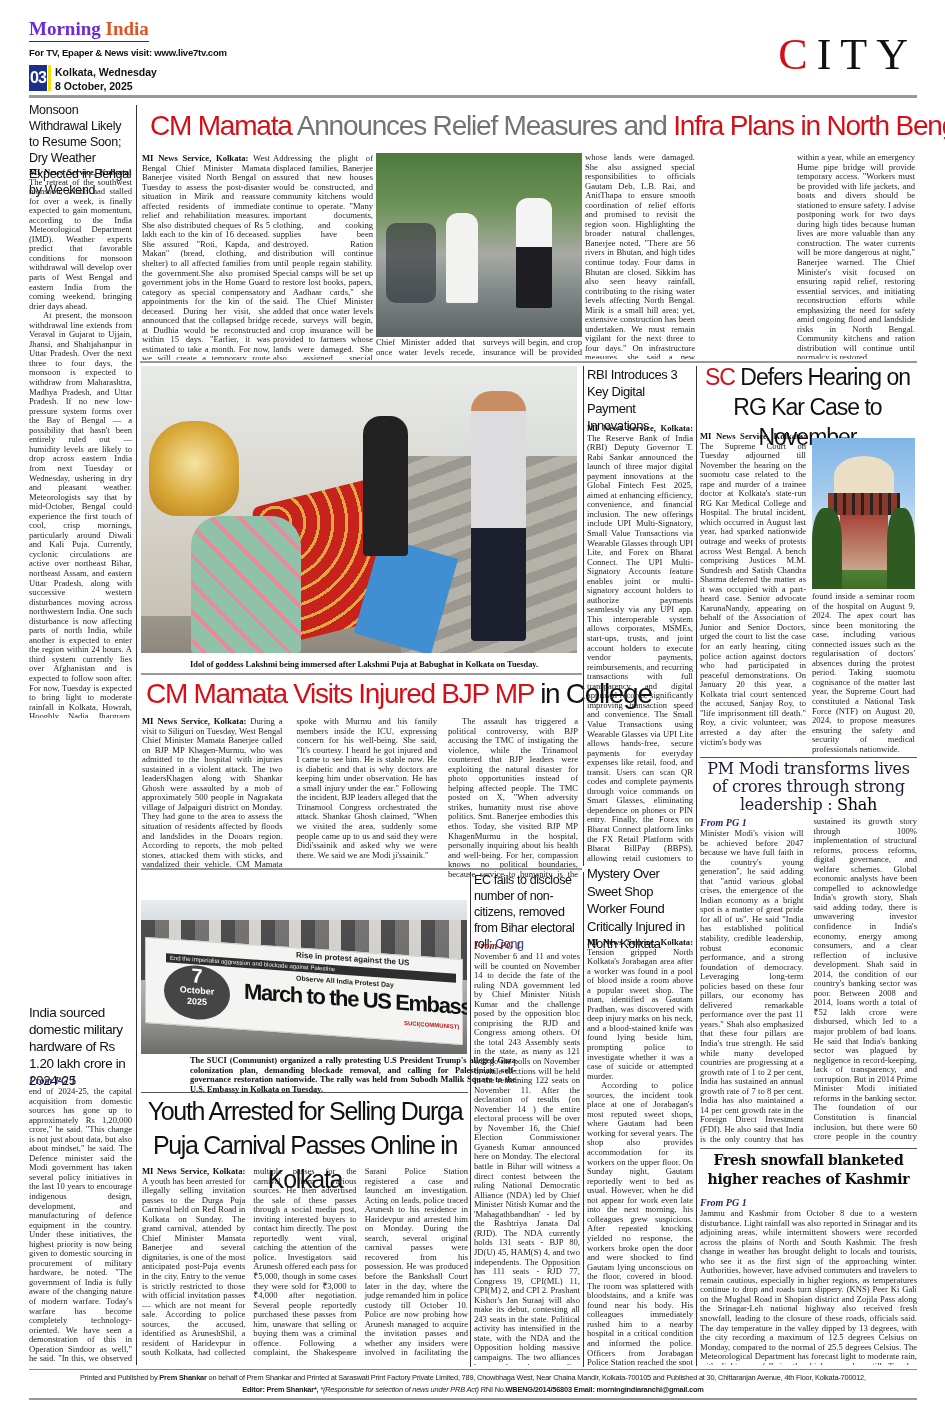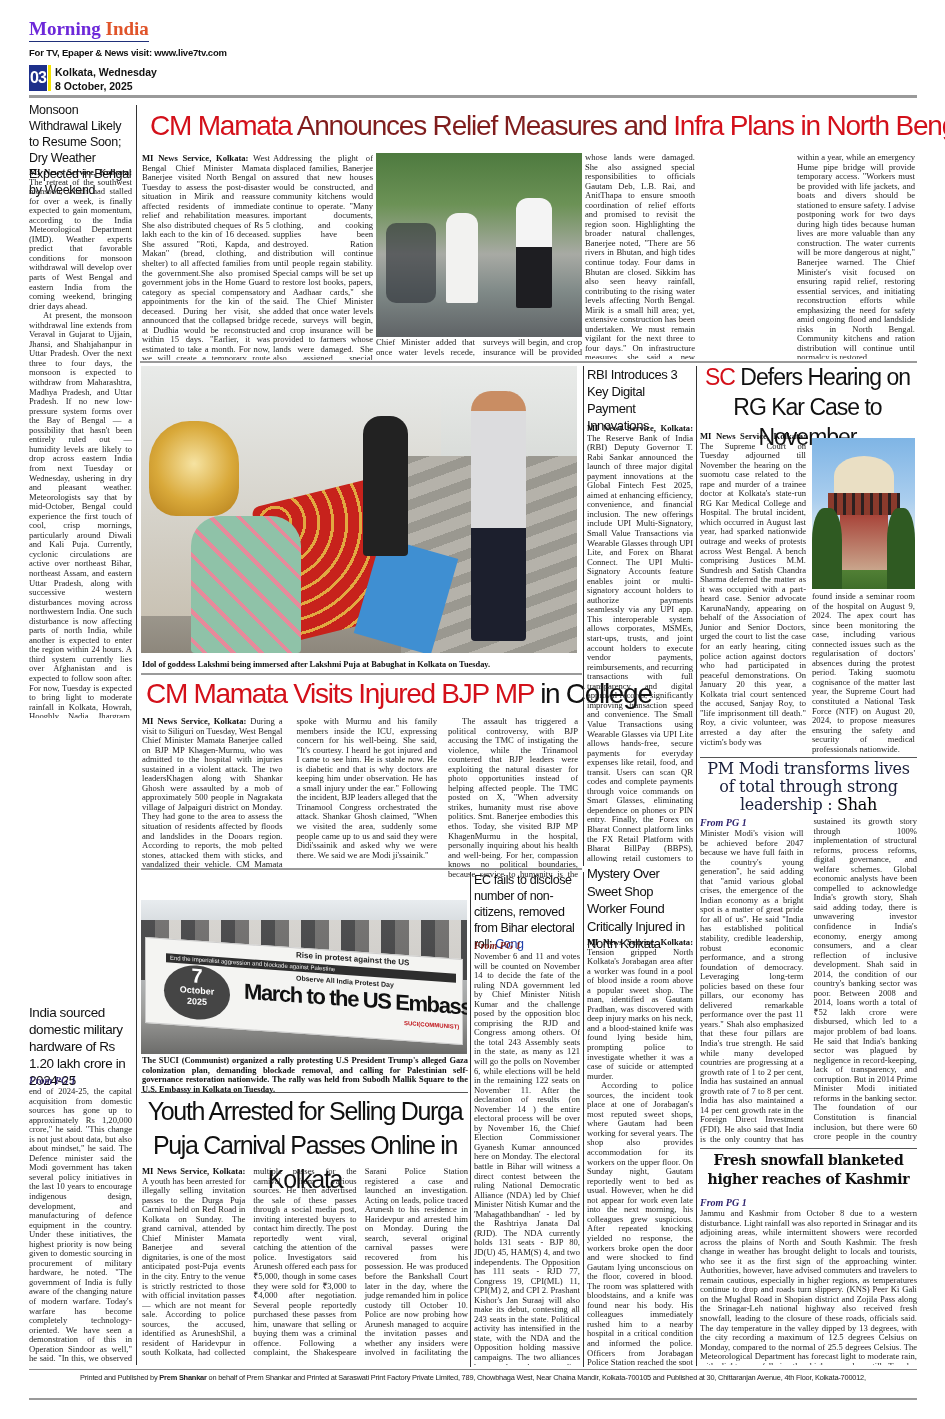--- a/index.html
+++ b/index.html
@@ -7,40 +7,43 @@
   body { position: relative; font-family: "DejaVu Serif", serif; color: #111; }
   .abs { position: absolute; }
   .body-text { font-family: "Liberation Serif", serif; font-size: 8.6px; line-height: 9.55px; text-align: justify; color: #222; overflow: hidden; hyphens: auto; }
   .body-text .lead { font-weight: bold; color: #111; }
   .body-text .from { font-style: italic; font-weight: bold; color: #2b1f6a; display: block; font-size: 10px; line-height: 12px; }
   .body-text p { text-indent: 14px; }
   .body-text p:first-child { text-indent: 0; }
   .cond { font-family: "Liberation Sans", sans-serif; font-weight: normal; transform-origin: left top; white-space: nowrap; letter-spacing: -0.5px; }
   .rule { position: absolute; background: #9a9a9a; height: 2px; }
   .vrule { position: absolute; background: #333; width: 1px; }
-  .caption { font-family: "Liberation Serif", serif; font-weight: bold; font-size: 8.4px; line-height: 9.6px; color: #111; }
+  .caption { font-family: "Liberation Serif", serif; font-weight: bold; font-size: 8.4px; line-height: 9.6px; color: #111; margin-left: 48px; }
   .red { color: #d3101a; }
   .blue { color: #1f2f7a; }
   .photo { position: absolute; overflow: hidden; }
 </style>
 </head>
 <body>
 
 <div class="abs" style="left:29px;top:14px;width:888px;height:80px;">
   <div class="abs" style="left:0;top:4px;font-family:'Liberation Serif',serif;font-weight:bold;font-size:19px;line-height:22px;border-bottom:1.5px solid #1f2f7a;padding-bottom:1px;">
     <span style="color:#6d28d9;margin-top:42px;">Morning</span>
     <span style="color:#e0542a;">India</span>
   </div>
   <div class="abs" style="left:0;top:33px;font-family:'Liberation Sans',sans-serif;font-size:9.5px;font-weight:bold;letter-spacing:-0.2px;color:#111;">For TV, Epaper &amp; News visit: www.live7tv.com</div>
   <div class="abs" style="left:0;top:51px;width:18px;height:26px;background:#1d2f8a;color:#fff;font-family:'Liberation Sans',sans-serif;font-weight:bold;font-size:16px;line-height:26px;text-align:center;letter-spacing:-1px;">
     <span>03</span>
   </div>
   <div class="abs" style="left:19px;top:51px;width:3px;height:26px;background:#f5e400;"></div>
   <div class="abs" style="left:26px;top:52px;font-family:'Liberation Sans',sans-serif;font-size:10.5px;font-weight:bold;color:#111;">Kolkata, Wednesday</div>
   <div class="abs" style="left:26px;top:66px;font-family:'Liberation Sans',sans-serif;font-size:10.5px;font-weight:bold;color:#111;">8 October, 2025</div>
+  <div class="abs" style="right:0;top:16px;font-family:'Liberation Serif',serif;font-size:44px;line-height:50px;letter-spacing:9px;">
+    <span style="color:#d3101a;">C</span><span style="color:#111;">ITY</span>
+  </div>
 </div>
 <div class="rule" style="left:29px;top:95px;width:888px;height:3px;"></div>
 
 <div class="vrule" style="left:136px;top:105px;height:1260px;"></div>
 
 <div class="abs cond" style="left:29px;top:102px;width:104px;white-space:normal;font-size:12.5px;line-height:16px;letter-spacing:-0.3px;color:#111;">
   <span>Monsoon Withdrawal Likely to Resume Soon; Dry Weather Expected in Bengal by Weekend</span>
 </div>
 <div class="abs body-text" style="left:29px;top:168px;width:103px;height:550px;">
   <p><span class="lead">MI News Service, Kolkata:</span> <span>The retreat of the southwest monsoon, which had stalled for over a week, is finally expected to gain momentum, according to the India Meteorological Department (IMD). Weather experts predict that favorable conditions for monsoon withdrawal will develop over parts of West Bengal and eastern India from the coming weekend, bringing drier days ahead.</span></p>
@@ -50,21 +53,21 @@
 <div class="abs cond" style="left:29px;top:1004px;width:104px;white-space:normal;font-size:13.5px;line-height:17px;letter-spacing:-0.4px;color:#111;">
   <span>India sourced domestic military hardware of Rs 1.20 lakh crore in 2024-25</span>
 </div>
 <div class="abs body-text" style="left:29px;top:1075px;width:103px;height:290px;">
   <span class="from">From PG 1</span>
   <span>end of 2024-25, the capital acquisition from domestic sources has gone up to approximately Rs 1,20,000 crore," he said. "This change is not just about data, but also about mindset," he said. The Defence minister said the Modi government has taken several policy initiatives in the last 10 years to encourage indigenous design, development, and manufacturing of defence equipment in the country. Under these initiatives, the highest priority is now being given to domestic sourcing in procurement of military hardware, he noted. "The government of India is fully aware of the changing nature of modern warfare. Today's warfare has become completely technology-oriented. We have seen a demonstration of this in Operation Sindoor as well," he said. "In this, we observed that the importance of non-contact warfare, such as drones, anti-drone warfare, and air-defence systems, has significantly increased," he said.</span>
 </div>
 
 <div class="abs cond" style="left:150px;top:106px;font-size:28px;line-height:40px;letter-spacing:-1.2px;">
   <span class="red">CM Mamata</span>
-  <span style="color:#7f1d1d;">Announces Relief Measures and</span>
+  <span style="color:#737373;">Announces Relief Measures and</span>
   <span class="red">Infra Plans in North Bengal</span>
 </div>
 
 <div class="abs body-text" style="left:142px;top:154px;width:128px;height:206px;">
   <span class="lead">MI News Service, Kolkata:</span>
   <span>West Bengal Chief Minister Mamata Banerjee visited North Bengal on Tuesday to assess the post-disaster situation in Mirik and reassure affected residents of immediate relief and rehabilitation measures. She also distributed cheques of Rs 5 lakh each to the kin of 16 deceased. She assured "Roti, Kapda, and Makan" (bread, clothing, and shelter) to all affected families from the government.She also promised government jobs in the Home Guard category as special compensatory appointments for the kin of the deceased. During her visit, she announced that the collapsed bridge at Dudhia would be reconstructed within 15 days. "Earlier, it was estimated to take a month. For now, we will create a temporary route using Hume pipes. Only small vehicles and pedestrians will be able to use it," she said. She also emphasized the urgent repair of Rohini's road, which had suffered landslides, and noted that stones and debris had obstructed the route.</span>
 </div>
 <div class="abs body-text" style="left:273px;top:154px;width:100px;height:206px;">
   <p>Addressing the plight of displaced families, Banerjee assured that new houses would be constructed, and community kitchens would continue to operate. "Many important documents, clothing, and cooking supplies have been destroyed. Ration distribution will continue until people regain stability. Special camps will be set up to restore lost books, papers, and Aadhaar cards," she said. The Chief Minister added that once water levels recede, surveys will begin, and crop insurance will be provided to farmers whose lands were damaged. She also assigned special responsibilities to officials Gautam Deb, L.B. Rai, and AnitThapa to ensure smooth coordination of relief efforts and promised to revisit the region soon. Highlighting the broader natural challenges, Banerjee noted, "There are 56 rivers in Bhutan, and high tides continue today. Four dams in Bhutan are closed. Sikkim has also seen heavy rainfall, contributing to the rising water levels affecting North Bengal. Mirik is a small hill area; yet, extensive construction has been undertaken. We must remain vigilant for the next three to four days." On infrastructure measures, she said a new permanent bridge worth ₹54 crore would be constructed within a year, while an emergency Hume pipe bridge will provide temporary access. "Workers must be provided with life jackets, and boats and divers should be stationed to ensure safety. I advise postponing work for two days during high tides because human lives are more valuable than any construction. The water currents will be more dangerous at night," Banerjee warned. The Chief Minister's visit focused on ensuring rapid relief, restoring essential services, and initiating reconstruction efforts while emphasizing the need for safety amid ongoing flood and landslide risks in North Bengal. Community kitchens and ration distribution will continue until normalcy is restored.</p>
 </div>
@@ -138,21 +141,21 @@
   <div class="abs" style="left:75px;top:70px;width:28px;height:81px;background:#2f5a22;border-radius:40% 40% 0 0;"></div>
 </div>
 <div class="abs body-text" style="left:812px;top:592px;width:103px;height:228px;">
   found inside a seminar room of the hospital on August 9, 2024. The apex court has since been monitoring the case, including various connected issues such as the regularisation of doctors' absences during the protest period. Taking suomotu cognisance of the matter last year, the Supreme Court had constituted a National Task Force (NTF) on August 20, 2024, to propose measures ensuring the safety and security of medical professionals nationwide.
 </div>
 <div class="rule" style="left:700px;top:757px;width:0px;"></div>
 
 <div class="rule" style="left:700px;top:757px;width:217px;height:0;"></div>
 <div class="abs" style="left:700px;top:757px;width:217px;height:1px;background:#555;"></div>
 <div class="abs" style="left:700px;top:760px;width:217px;text-align:center;font-family:'DejaVu Serif',serif;font-size:16px;line-height:18px;color:#1a1f3a;letter-spacing:-0.3px;">
-  <span>PM Modi transforms lives of total through strong leadership :</span>
+  <span>PM Modi transforms lives of crores through strong leadership :</span>
   <span style="color:#000000;">Shah</span>
 </div>
 <div class="abs body-text" style="left:700px;top:817px;width:217px;height:330px;column-count:2;column-gap:10px;">
   <span class="from">From PG 1</span>
   <span>Minister Modi's vision will be achieved before 2047 because we have full faith in the country's young generation", he said adding that "amid various global crises, the emergence of the Indian economy as a bright spot is a matter of great pride for all of us". He said "India has established political stability, credible leadership, robust economic performance, and a strong foundation of democracy. Leveraging long-term policies based on these four pillars, our economy has delivered remarkable performance over the past 11 years." Shah also emphasized that these four pillars are India's true strength. He said while many developed countries are progressing at a growth rate of 1 to 2 per cent, India has sustained an annual growth rate of 7 to 8 per cent. India has also maintained a 14 per cent growth rate in the Foreign Direct Investment (FDI). He also said that India is the only country that has sustained its growth story through 100% implementation of structural reforms, process reforms, digital governance, and welfare schemes. Global economic analysts have been compelled to acknowledge India's growth story, Shah said adding today, there is unwavering investor confidence in India's economy, energy among consumers, and a clear reflection of inclusive development. Shah said in 2014, the condition of our country's banking sector was poor. Between 2008 and 2014, loans worth a total of ₹52 lakh crore were disbursed, which led to a major problem of bad loans. He said that India's banking sector was plagued by negligence in record-keeping, lack of transparency, and corruption. But in 2014 Prime Minister Modi initiated reforms in the banking sector. The foundation of our Constitution is financial inclusion, but there were 60 crore people in the country whose families did not have even a single bank account. In the last 10 years, the Modi government has opened 53 crore bank accounts, thereby connecting even the poorest individuals to the banking system. the Union Home Minister said.</span>
 </div>
 <div class="abs" style="left:700px;top:1148px;width:217px;height:1px;background:#555;"></div>
 
 <div class="abs" style="left:700px;top:1151px;width:217px;text-align:center;font-family:'DejaVu Serif',serif;font-weight:bold;font-size:14px;line-height:19px;color:#111;letter-spacing:-0.3px;">Fresh snowfall blanketed higher reaches of Kashmir</div>
 <div class="abs body-text" style="left:700px;top:1197px;width:217px;height:168px;">
@@ -207,14 +210,21 @@
   <p>According to police sources, the incident took place at one of Jorabagan's most reputed sweet shops, where Gautam had been working for several years. The shop also provides accommodation for its workers on the upper floor. On Sunday night, Gautam reportedly went to bed as usual. However, when he did not appear for work even late into the next morning, his colleagues grew suspicious. After repeated knocking yielded no response, the workers broke open the door and were shocked to find Gautam lying unconscious on the floor, covered in blood. The room was splattered with bloodstains, and a knife was found near his body. His colleagues immediately rushed him to a nearby hospital in a critical condition and informed the police. Officers from Jorabagan Police Station reached the spot and have since launched an investigation.</p>
 </div>
 
 <div class="rule" style="left:29px;top:1369px;width:888px;height:1px;background:#888;"></div>
 <div class="abs" style="left:29px;top:1372px;width:888px;text-align:center;font-family:Liberation Sans, sans-serif;font-size:7.4px;line-height:12px;color:#222;letter-spacing:-0.2px;">
   <div style="white-space:nowrap;">
     <span>Printed and Published by</span>
     <b>Prem Shankar</b>
     <span>on behalf of Prem Shankar and Printed at Saraswati Print Factory Private Limited, 789, Chowbhaga West, Near Chaina Mandir, Kolkata-700105 and Published at 30, Chittaranjan Avenue, 4th Floor, Kolkata-700012,</span>
   </div>
+  <div style="white-space:nowrap;">
+    <b>Editor: Prem Shankar*,</b>
+    <i>*(Responsible for selection of news under PRB Act)</i>
+    <span>RNI No.</span><b>WBENG/2014/56803</b>
+    <b>Email:</b>
+    <b>morningindiaranchi@gmail.com</b>
+  </div>
 </div>
 <div class="rule" style="left:29px;top:1398px;width:888px;height:2px;"></div>
 
 </body></html>

